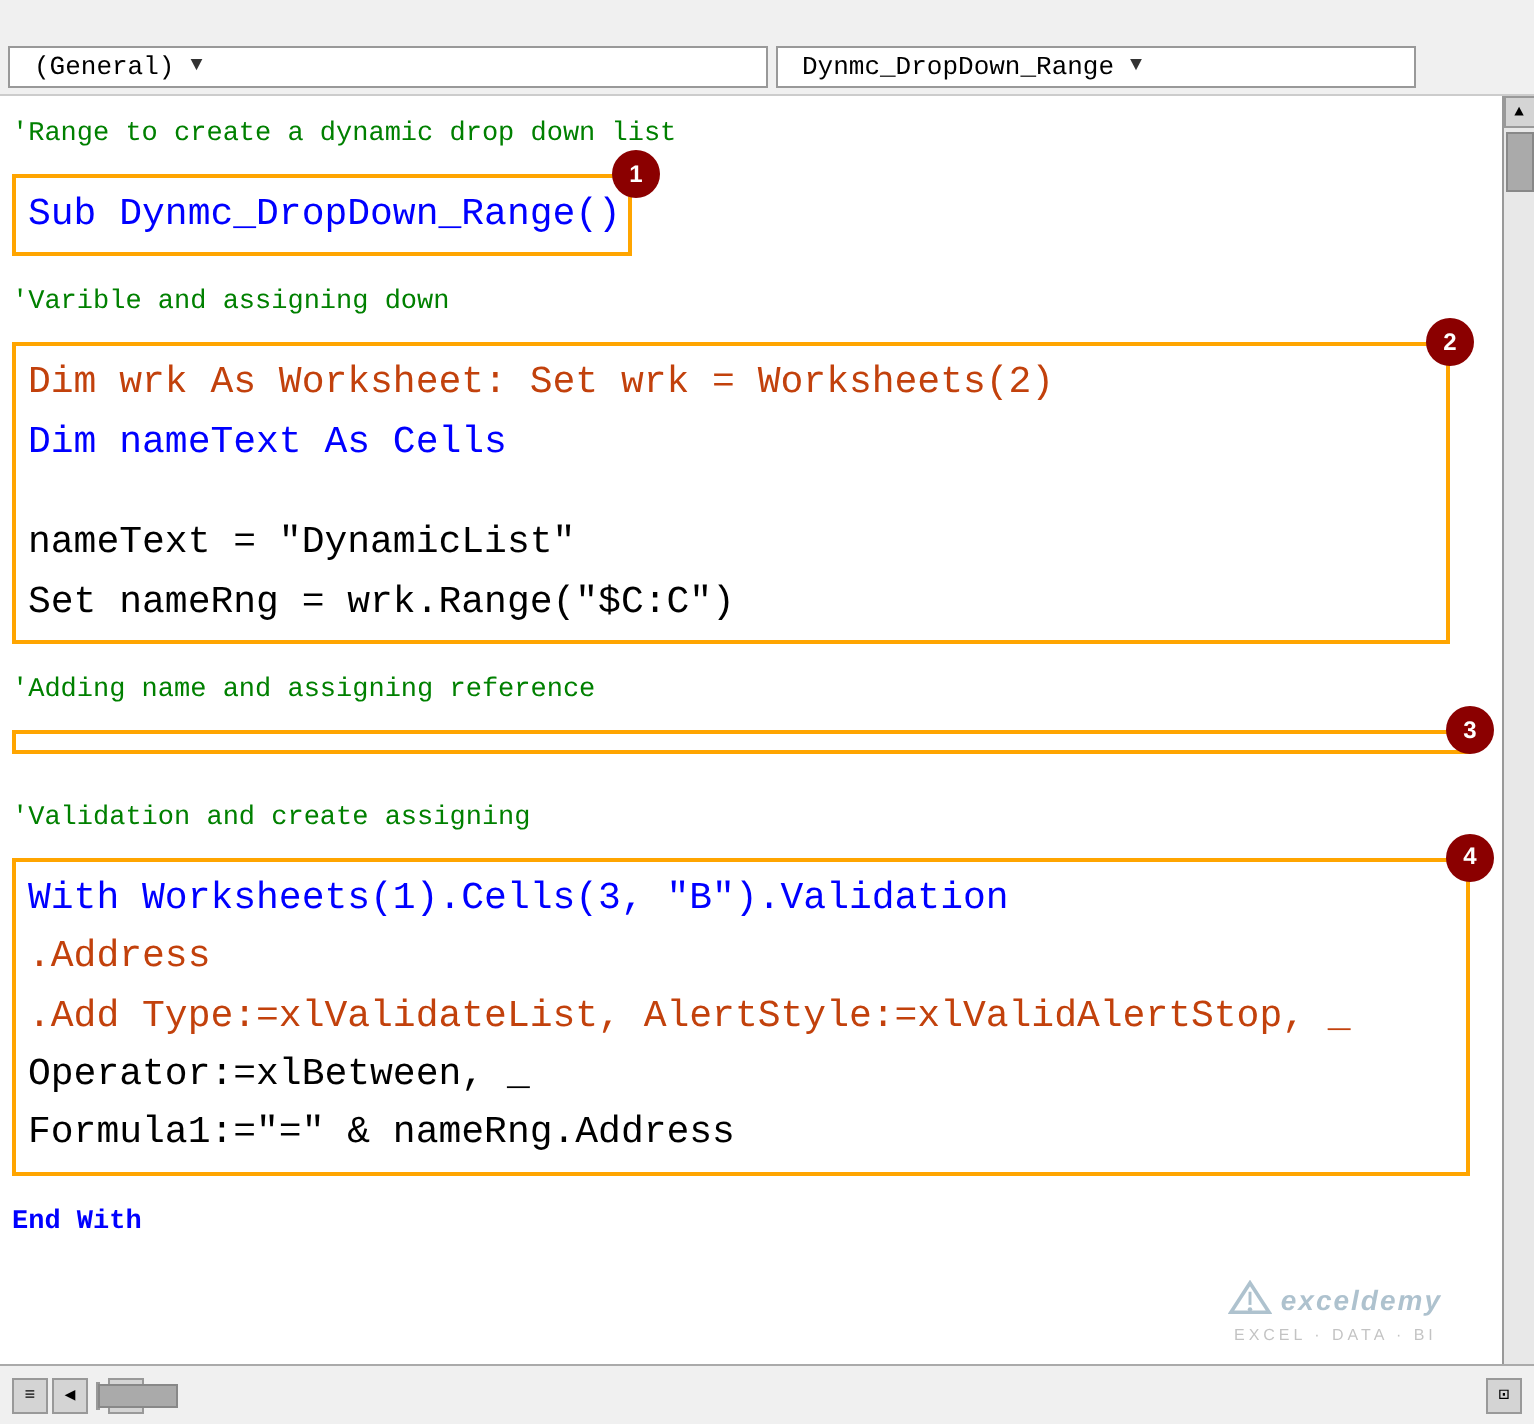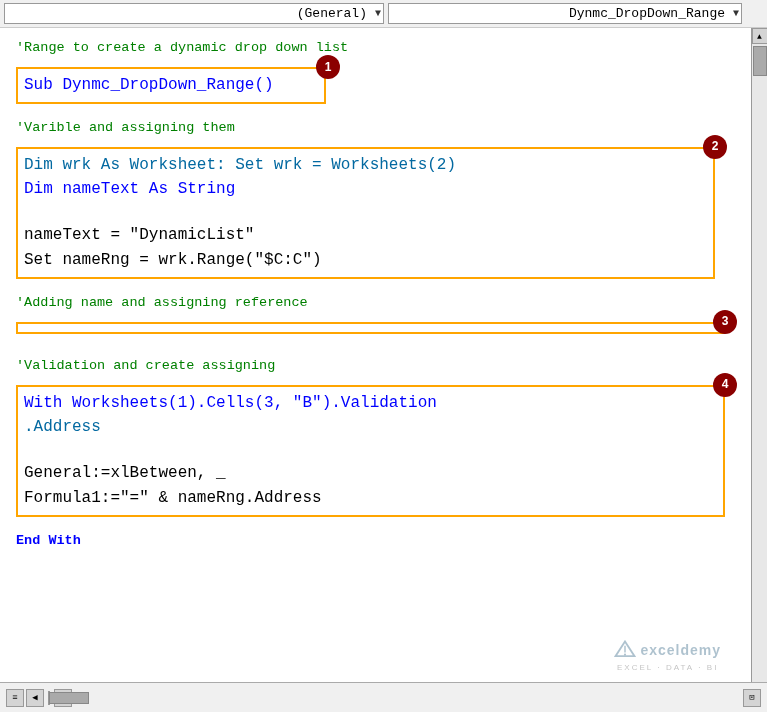--- a/index.html
+++ b/index.html
@@ -24,34 +24,35 @@
       background: #f0f0f0;
       border-bottom: 1px solid #ccc;
       padding: 3px 4px;
       gap: 4px;
       align-items: center;
     }
 
     .dropdown {
       background: white;
       border: 1px solid #999;
-      padding: 2px 2px;
+      padding: 2px 12px;
       font-size: 13px;
       display: flex;
       align-items: center;
-      justify-content: flex-end;
+      justify-content: flex-start;
       cursor: pointer;
+      margin-top: 20px;
     }
 
     .dropdown-general {
       width: 380px;
     }
 
     .dropdown-proc {
-      width: 354px;
+      width: 320px;
     }
 
     .dropdown-arrow {
       margin-left: 8px;
       font-size: 10px;
       color: #333;
     }
 
     .editor-area {
       flex: 1;
@@ -85,38 +86,38 @@
     .scrollbar-thumb {
       width: 14px;
       height: 30px;
       background: #aaa;
       border: 1px solid #888;
       margin-top: 2px;
     }
 
     .code-content {
       flex: 1;
-      padding: 10px 16px;
+      padding: 10px 6px;
       overflow-y: auto;
       position: relative;
       font-size: 13.5px;
       line-height: 1.55;
       color: #000;
     }
 
     .code-line {
       white-space: pre;
       display: block;
       min-height: 21px;
       font-weight: bold;
     }
 
     .green { color: #008000; }
     .blue { color: #0000ff; }
-    .teal { color: #0369a1; }
+    .teal { color: #c2410c; }
     .black { color: #000; }
 
     .section-box {
       border: 2px solid orange;
       padding: 4px 6px;
       margin: 2px 0;
       position: relative;
       display: inline-block;
       width: calc(100% - 30px);
     }
@@ -215,20 +216,21 @@
       display: flex;
       flex-direction: column;
       align-items: center;
       font-family: Arial, sans-serif;
     }
 
     .watermark-logo {
       display: flex;
       align-items: flex-end;
       gap: 4px;
+      font-style: italic;
     }
 
     .watermark-icon {
       width: 22px;
       height: 22px;
     }
 
     .watermark-text-main {
       font-size: 14px;
       font-weight: bold;
@@ -237,21 +239,21 @@
     }
 
     .watermark-sub {
       font-size: 8px;
       color: #555;
       letter-spacing: 2px;
       text-align: right;
     }
 
     .code-block-inner {
-      font-size: 16px;
+      font-size: 19px;
       line-height: 1.55;
       white-space: pre;
     }
   </style>
 </head>
 <body>
 
 <div class="window">
 
   <div class="toolbar-row">
@@ -277,29 +279,29 @@
       <div style="position:relative; display:inline-block; margin-bottom:6px;">
         <div class="section-box" style="width:310px;">
           <span class="code-block-inner blue">Sub Dynmc_DropDown_Range()</span>
           <div class="badge">1</div>
         </div>
       </div>
 
       <div class="spacer-line"></div>
 
       
-      <span class="comment-line green">'Varible and assigning them</span>
+      <span class="comment-line green">'Varible and assigning down</span>
 
       <div class="spacer-line"></div>
 
       
       <div style="position:relative; display:inline-block; margin-bottom:6px; width: calc(100% - 20px);">
         <div class="section-box" style="width:100%; box-sizing:border-box;">
           <span class="code-block-inner teal">Dim wrk As Worksheet: Set wrk = Worksheets(2)</span><br>
-          <span class="code-block-inner blue">Dim nameText As String</span><br>
+          <span class="code-block-inner blue">Dim nameText As Cells</span><br>
           <br>
           <span class="code-block-inner black">nameText = "DynamicList"</span><br>
           <span class="code-block-inner black">Set nameRng = wrk.Range("$C:C")</span>
           <div class="badge" style="right:-14px; top:-14px;">2</div>
         </div>
       </div>
 
       <div class="spacer-line"></div>
 
       
@@ -319,22 +321,22 @@
       
       <span class="comment-line green">'Validation and create assigning</span>
 
       <div class="spacer-line"></div>
 
       
       <div style="position:relative; display:inline-block; margin-bottom:6px; width: calc(100% - 10px);">
         <div class="section-box" style="width:100%; box-sizing:border-box;">
           <span class="code-block-inner blue">With Worksheets(1).Cells(3, "B").Validation</span><br>
           <span class="code-block-inner teal">.Address</span><br>
-          <br>
-          <span class="code-block-inner black">General:=xlBetween, _</span><br>
+          <span class="code-block-inner teal">.Add Type:=xlValidateList, AlertStyle:=xlValidAlertStop, _</span><br>
+          <span class="code-block-inner black">Operator:=xlBetween, _</span><br>
           <span class="code-block-inner black">Formula1:="=" &amp; nameRng.Address</span>
           <div class="badge" style="right:-14px; top:-14px;">4</div>
         </div>
       </div>
 
       <div class="spacer-line"></div>
 
       
       <span class="code-line blue">End With</span>
 

